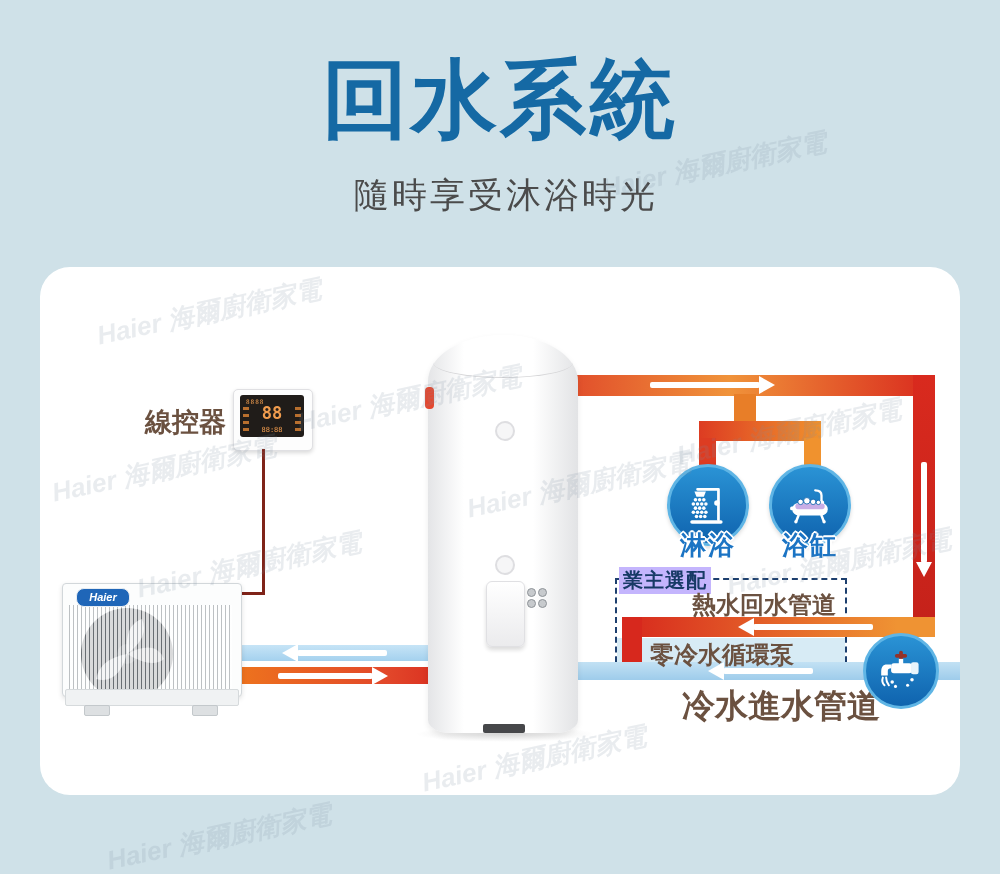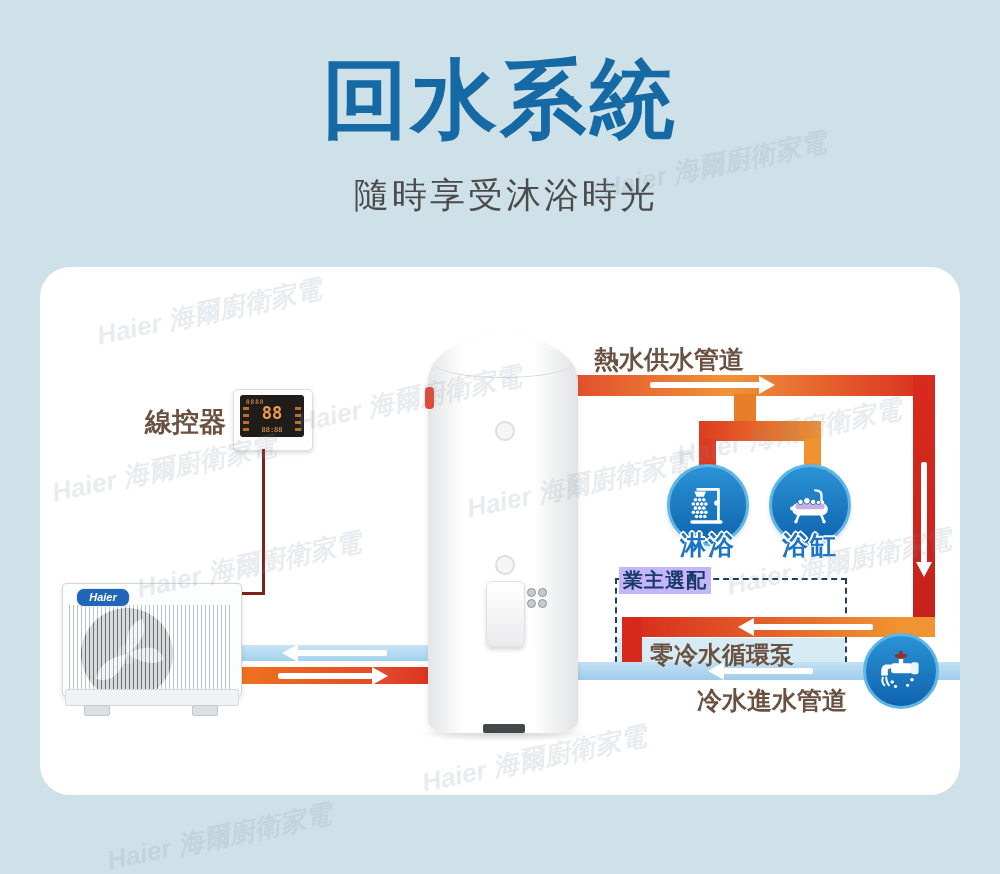--- a/index.html
+++ b/index.html
@@ -201,26 +201,26 @@
     <div class="tank-port p1"></div>
     <div class="tank-port p2"></div>
     <div class="tank-panel"></div>
     <div class="tank-dot" style="left:99px;top:253px;"></div>
     <div class="tank-dot" style="left:110px;top:253px;"></div>
     <div class="tank-dot" style="left:99px;top:264px;"></div>
     <div class="tank-dot" style="left:110px;top:264px;"></div>
     <div class="tank-bottom"></div>
   </div>
 
-  <div class="lbl" style="left:594px;top:343px;font-size:25px;">熱水供水管道</div>
-  <div class="lbl" style="left:697px;top:684px;font-size:25px;">冷水進水管道</div>
+  <div class="lbl" style="left:682px;top:684px;font-size:33px;">冷水進水管道</div>
 
   <div class="opt-box"></div>
   <div class="opt-band"></div>
   <div class="opt-chip">業主選配</div>
+  <div class="lbl" style="left:692px;top:589px;font-size:24px;">熱水回水管道</div>
   <div class="lbl" style="left:650px;top:639px;font-size:24px;">零冷水循環泵</div>
 
   <div class="fx-circle" style="left:667px;top:464px;">
     <svg width="46" height="46" viewBox="0 0 44 44">
       <path d="M12 7 H32 M32 7 V36" stroke="#fff" stroke-width="2.6" fill="none" stroke-linecap="round"></path>
       <path d="M9 9 h11 l-2 5 h-7 z" fill="#fff"></path>
       <circle cx="30.5" cy="20" r="2.6" fill="#fff"></circle>
       <g fill="#fff">
         <circle cx="10" cy="17" r="1.7"></circle>
           <circle cx="14" cy="17" r="1.7"></circle>

